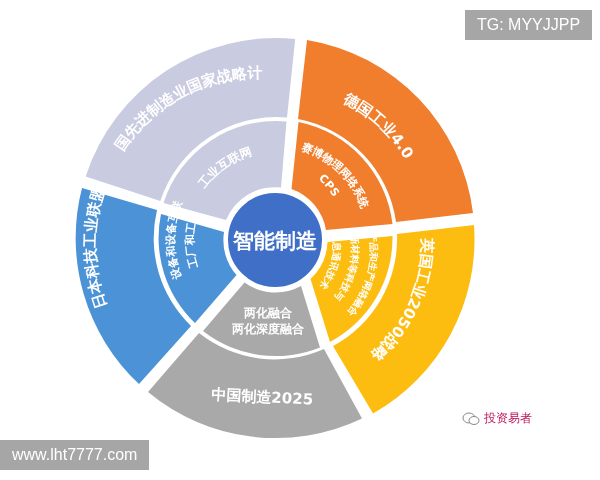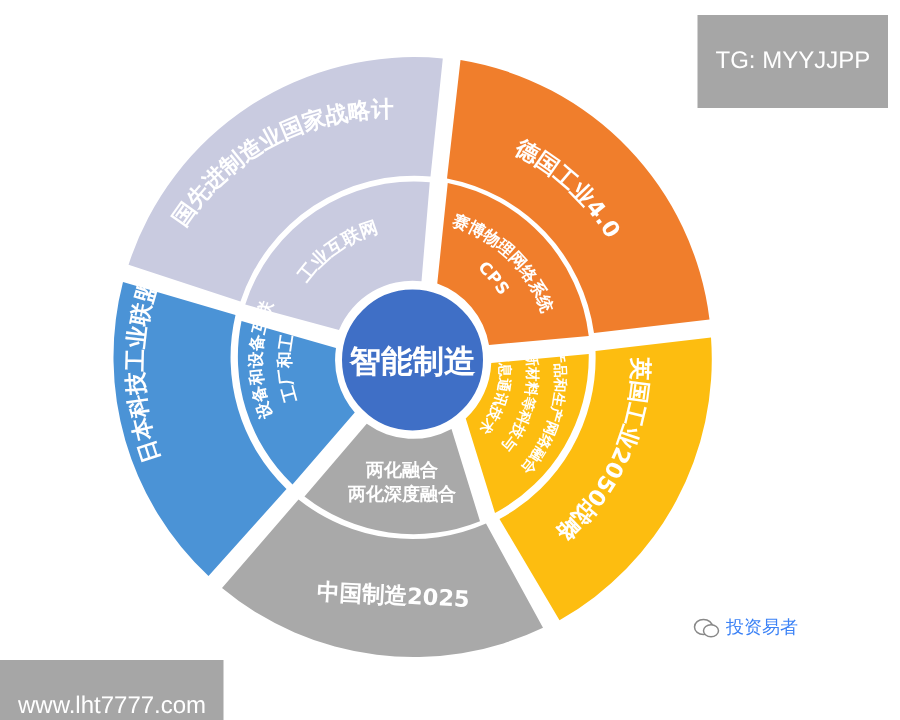--- a/index.html
+++ b/index.html
@@ -4,26 +4,26 @@
 <style>
   html, body { margin: 0; padding: 0; }
   body {
     width: 600px; height: 480px; background: #ffffff; position: relative; overflow: hidden;
     font-family: "DejaVu Sans", sans-serif;
   }
   #diagram { position: absolute; left: 0; top: 0; width: 600px; height: 480px; }
   .watermark {
     position: absolute; background: #a6a6a6; color: #ffffff;
     font-family: "Liberation Sans", sans-serif; font-size: 16px; line-height: 30px;
-    padding: 16px 12px; white-space: nowrap;
+    padding: 0 12px; white-space: nowrap;
   }
   #wm-top { left: 465px; top: 10px; }
   #wm-bottom { left: 0; top: 440px; }
   #source-tag {
-    position: absolute; left: 462px; top: 410px; font-size: 12px; color: #3b82f6;
+    position: absolute; left: 462px; top: 410px; font-size: 12px; color: #be185d;
     display: flex; align-items: center; gap: 4px; white-space: nowrap;
   }
   .seg-label { font-weight: bold; fill: #ffffff; }
 </style>
 </head>
 <body>
 
 <svg id="diagram" viewBox="0 0 600 480" xmlns="http://www.w3.org/2000/svg">
   <defs>
 

